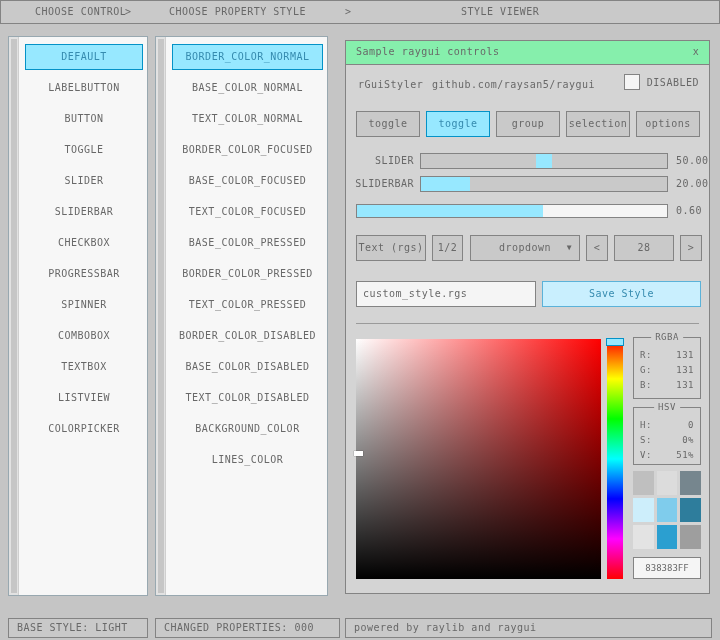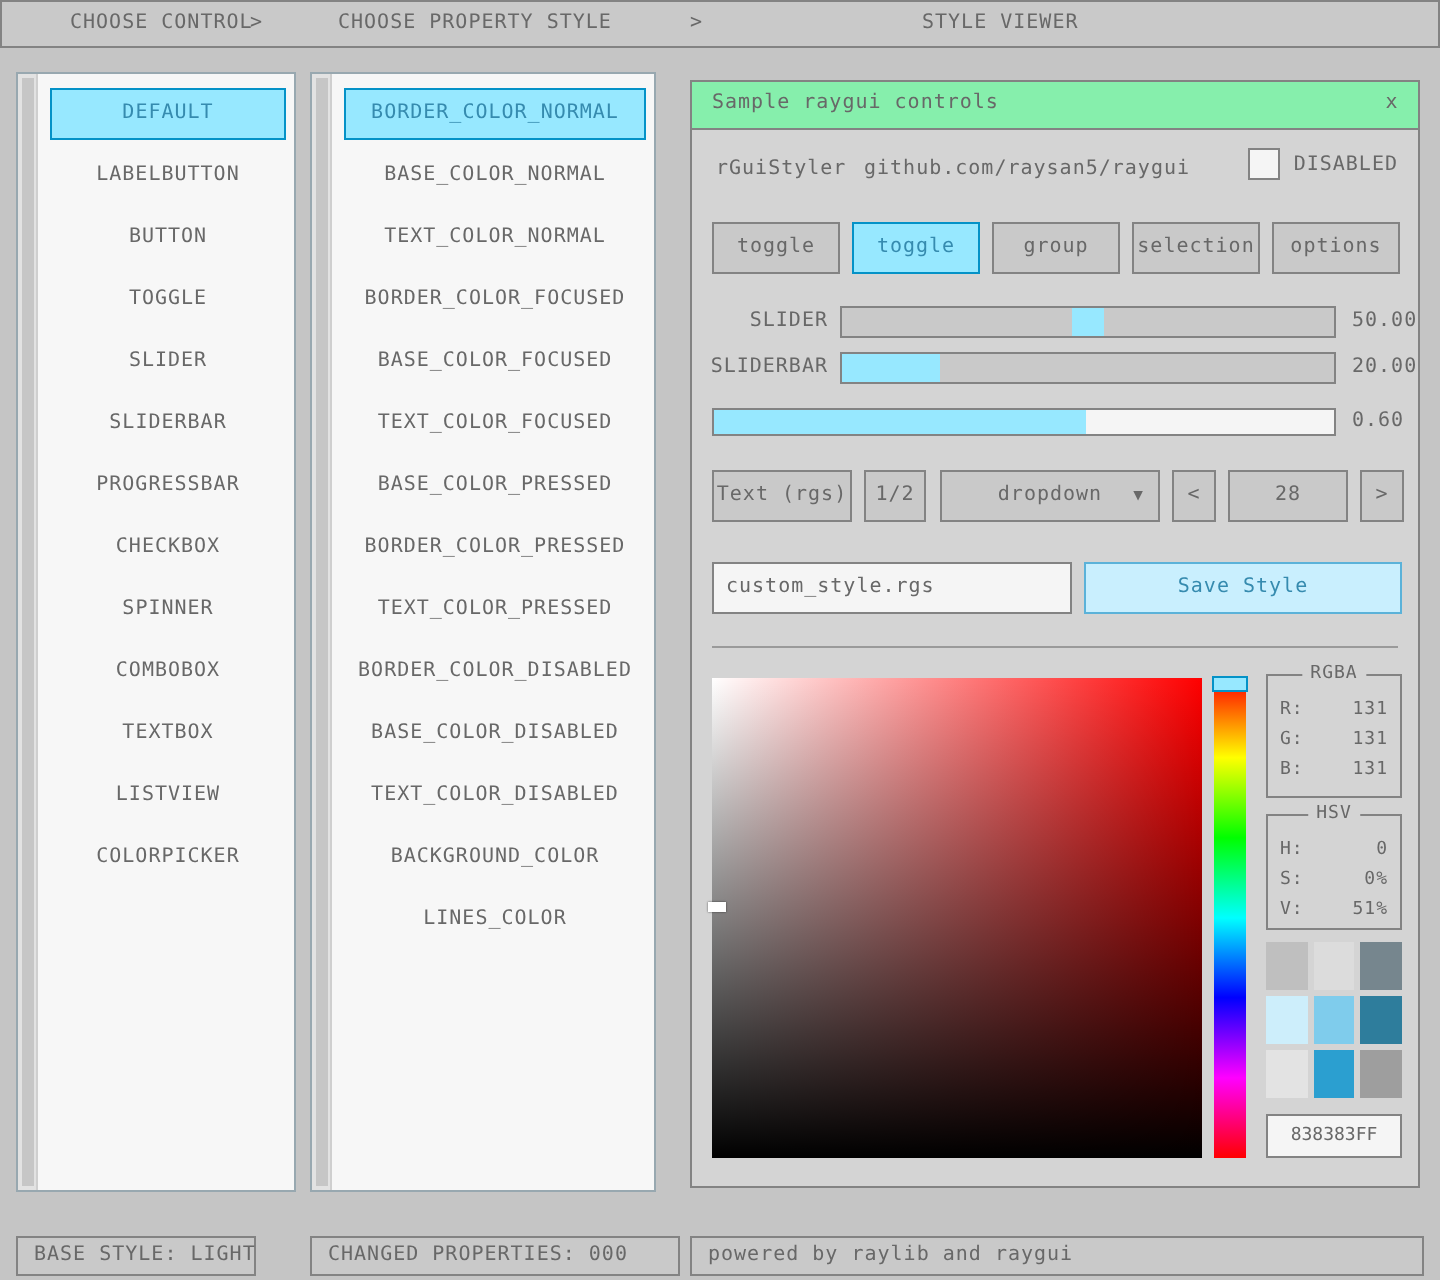--- a/index.html
+++ b/index.html
@@ -79,22 +79,22 @@
     <div class="scroll">
         <div class="thumb"></div>
       </div>
     <div class="list">
       <div class="item sel">DEFAULT</div>
       <div class="item">LABELBUTTON</div>
       <div class="item">BUTTON</div>
       <div class="item">TOGGLE</div>
       <div class="item">SLIDER</div>
       <div class="item">SLIDERBAR</div>
+      <div class="item">CHECKBOX</div>
       <div class="item">PROGRESSBAR</div>
-      <div class="item">CHECKBOX</div>
       <div class="item">SPINNER</div>
       <div class="item">COMBOBOX</div>
       <div class="item">TEXTBOX</div>
       <div class="item">LISTVIEW</div>
       <div class="item">COLORPICKER</div>
     </div>
   </div>
 
   <div class="panel" style="left:155px;top:36px;width:173px;height:560px">
     <div class="scroll">
@@ -220,17 +220,17 @@
       <div class="sw" style="background: rgb(127, 204, 236);"></div>
       <div class="sw" style="background: rgb(46, 125, 156);"></div>
       <div class="sw" style="background: rgb(227, 227, 227);"></div>
       <div class="sw" style="background: rgb(43, 159, 208);"></div>
       <div class="sw" style="background: rgb(158, 158, 158);"></div>
     </div>
 
     <div class="hexbox" style="left:287px;top:516px;width:68px;height:22px">838383FF</div>
   </div>
 
-  <div class="statusbox" style="left:8px;width:120px">BASE STYLE: LIGHT</div>
+  <div class="statusbox" style="left:8px;width:140px">BASE STYLE: LIGHT</div>
   <div class="statusbox" style="left:155px;width:185px">CHANGED PROPERTIES: 000</div>
   <div class="statusbox" style="left:345px;width:367px;text-align:left">powered by raylib and raygui</div>
 
 </div>
 
 </body></html>

